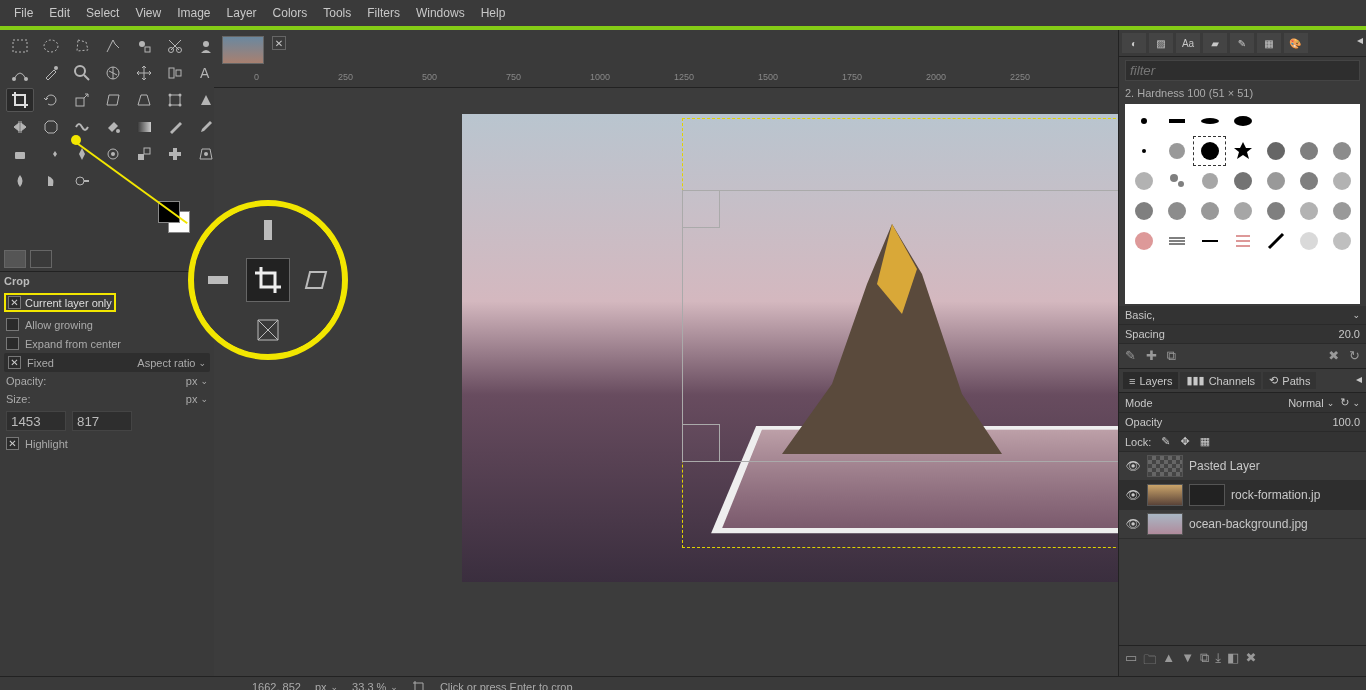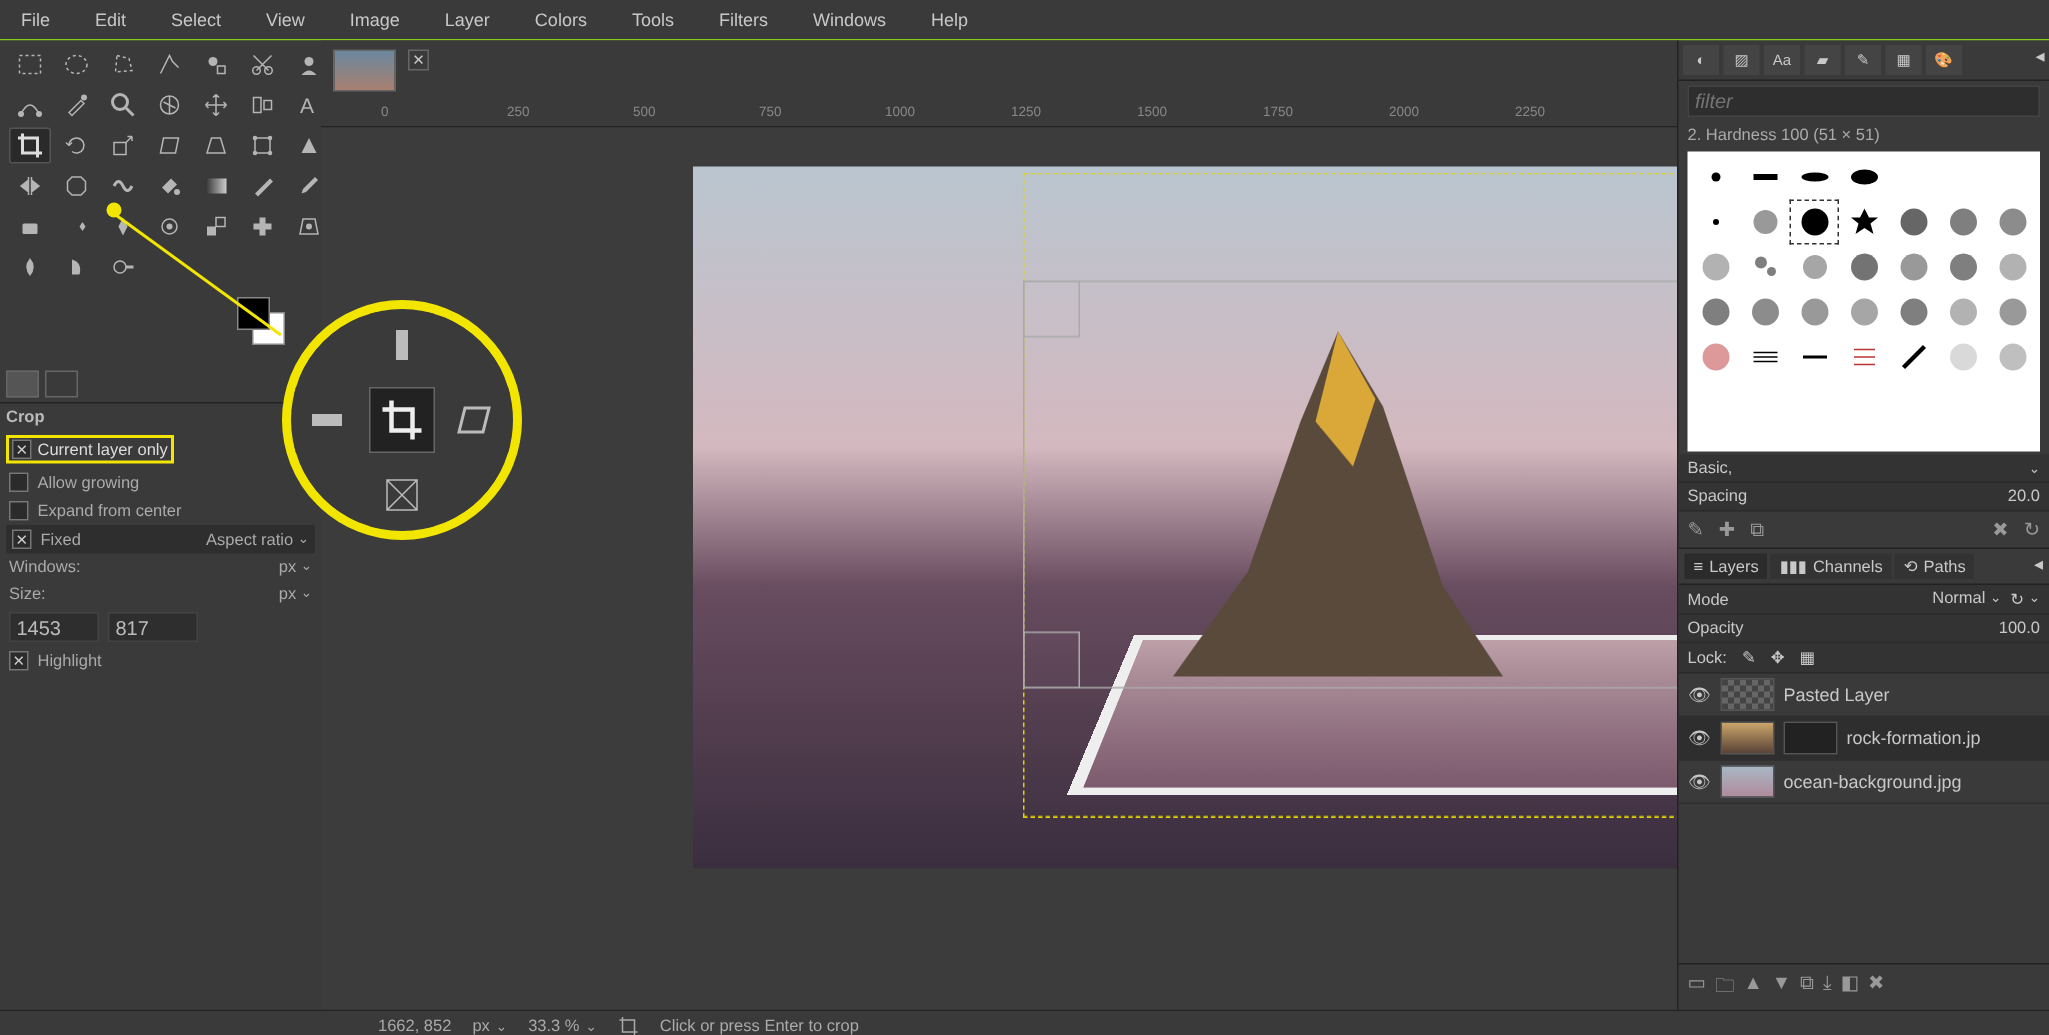--- a/index.html
+++ b/index.html
@@ -7,24 +7,24 @@
   width: 1366px; height: 690px;
   background: #3a3a3a;
   color: #c8c8c8;
   font-family: sans-serif;
   font-size: 12px;
   overflow: hidden;
   position: relative;
 }
 .menubar {
   display: flex;
-  gap: 14px;
+  gap: 0;
   padding: 4px 6px;
   background: #3a3a3a;
-  border-bottom: 1px solid #84cc16;
+  border-bottom: 4px solid #84cc16;
 }
 .menubar span { padding: 2px 8px; cursor: pointer; }
 .main { display: flex; height: calc(100% - 44px); }
 .left-panel { width: 214px; background: #3a3a3a; display: flex; flex-direction: column; }
 .center { flex: 1; background: #3c3c3c; position: relative; display: flex; flex-direction: column; }
 .right-panel { width: 248px; background: #3a3a3a; display: flex; flex-direction: column; border-left: 1px solid #222; }
 
 .toolbox { display: grid; grid-template-columns: repeat(7, 28px); gap: 3px; padding: 4px 6px; }
 .tool { width: 28px; height: 24px; display:flex; align-items:center; justify-content:center; cursor:pointer; border-radius:2px; }
 .tool.active { background: #2a2a2a; border:1px solid #555; }
@@ -35,21 +35,21 @@
 .tab-strip { display:flex; gap:4px; padding:3px 4px; border-bottom:1px solid #222; }
 .tabicon { width:22px; height:18px; background:#555; border:1px solid #666; }
 
 .tool-options { flex:1; overflow:hidden; padding:0 4px; font-size:11px; color:#aaa; position:relative; }
 .tool-options .hdr { padding:3px 0; color:#bbb; font-weight:bold; }
 .opt-row { display:flex; align-items:center; gap:6px; padding:3px 2px; }
 .checkbox { width:13px; height:13px; border:1px solid #777; background:#2b2b2b; display:flex; align-items:center; justify-content:center; font-size:10px; color:#ccc; }
 .highlight-box { border:2px solid #f2e600; padding:1px 2px; margin-left:-2px; display:inline-flex; align-items:center; gap:4px; }
 .fixed-row { display:flex; align-items:center; gap:6px; background:#2e2e2e; padding:3px 4px; border-radius:2px; }
 .input-box { background:#2e2e2e; border:1px solid #444; padding:2px 4px; color:#bbb; width:60px; height:20px; }
-.dropdown { display:flex; align-items:flex-start; gap:3px; }
+.dropdown { display:flex; align-items:center; gap:3px; }
 .chev { font-size:9px; }
 
 .doc-tabs { display:flex; gap:8px; padding:6px 8px; background:#3a3a3a; }
 .doc-tab { width:42px; height:28px; background:linear-gradient(#6b889f,#a88070); border:1px solid #666; }
 .close-x { width:14px; height:14px; border:1px solid #666; display:flex; align-items:center; justify-content:center; font-size:10px; }
 
 .ruler-h { height:18px; background:#3a3a3a; border-bottom:1px solid #222; position:relative; font-size:9px; color:#888; overflow:hidden; }
 .ruler-h .tick { position:absolute; top:2px; }
 .canvas-wrap { flex:1; position:relative; overflow:hidden; background:#3c3c3c; }
 .image { position:absolute; left:248px; top:26px; width:828px; height:468px; background:linear-gradient(to bottom,#b9c5cf 0%,#d4b8bf 40%,#684c5f 60%,#3a2e3e 100%); }
@@ -373,21 +373,21 @@
         <span class="checkbox">✕</span>
         <span>Fixed</span>
         <span style="flex:1"></span>
         <span class="dropdown">
             <span>Aspect ratio</span> 
             <span class="chev">⌄</span>
           </span>
       </div>
 
       <div class="opt-row">
-        <span>Windows:</span>
+        <span>Opacity:</span>
         <span style="flex:1"></span>
         <span class="dropdown">
             <span>px</span> 
             <span class="chev">⌄</span>
           </span>
       </div>
 
       <div class="opt-row">
         <span>Size:</span>
         <span style="flex:1"></span>

